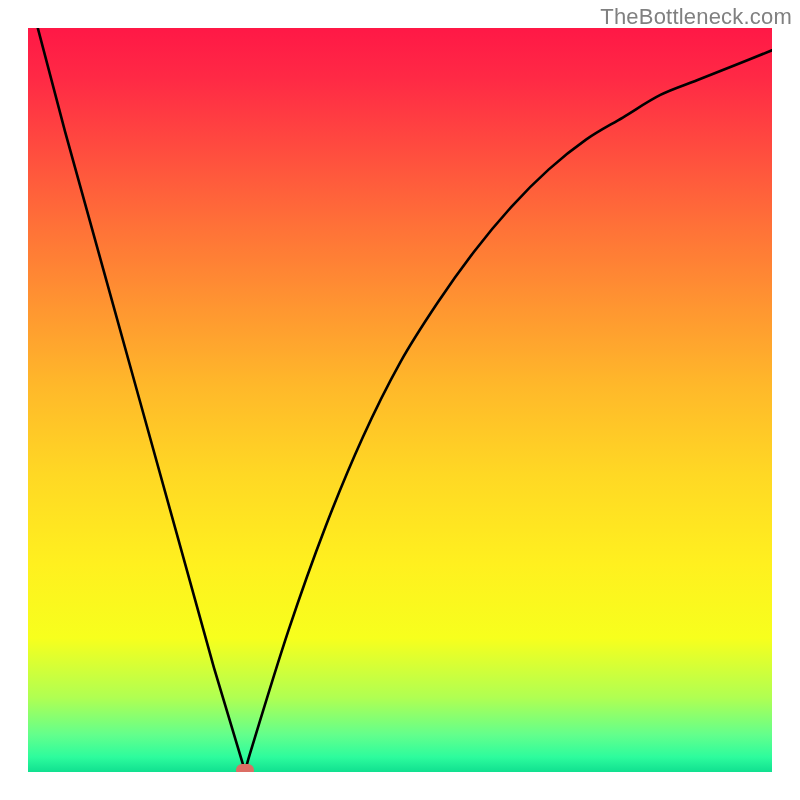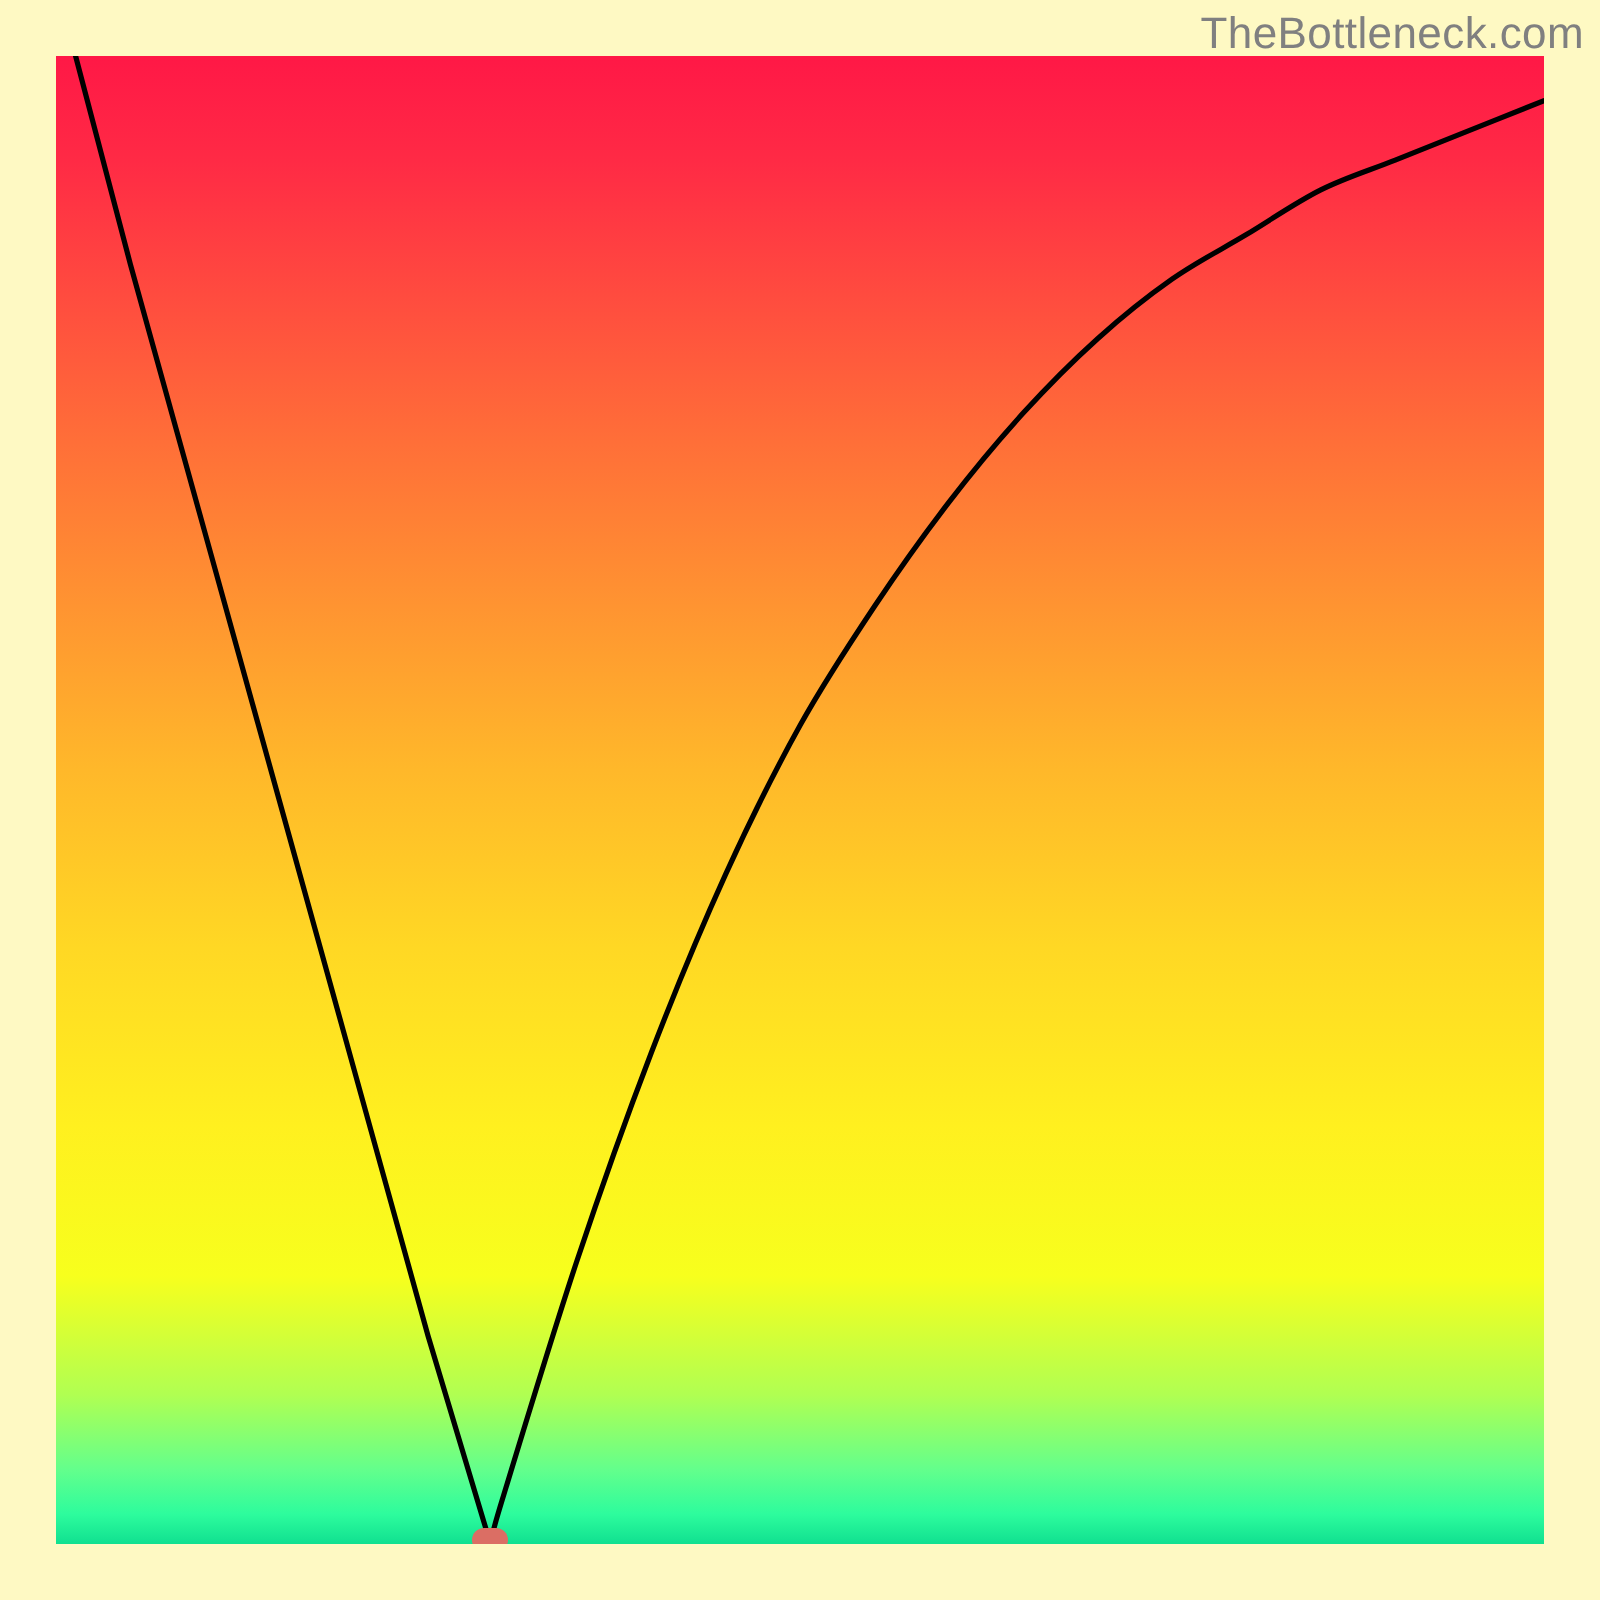--- a/index.html
+++ b/index.html
@@ -10,21 +10,21 @@
     overflow: hidden;
     background: #000;
     font-family: Arial, Helvetica, sans-serif;
   }
   .frame {
     position: absolute;
     left: 0;
     top: 0;
     width: 800px;
     height: 800px;
-    background: #fef9c3;
+    background: #ffffff;
   }
   .plot-area {
     position: absolute;
     left: 28px;
     top: 28px;
     width: 744px;
     height: 744px;
     overflow: hidden;
   }
   .gradient {

